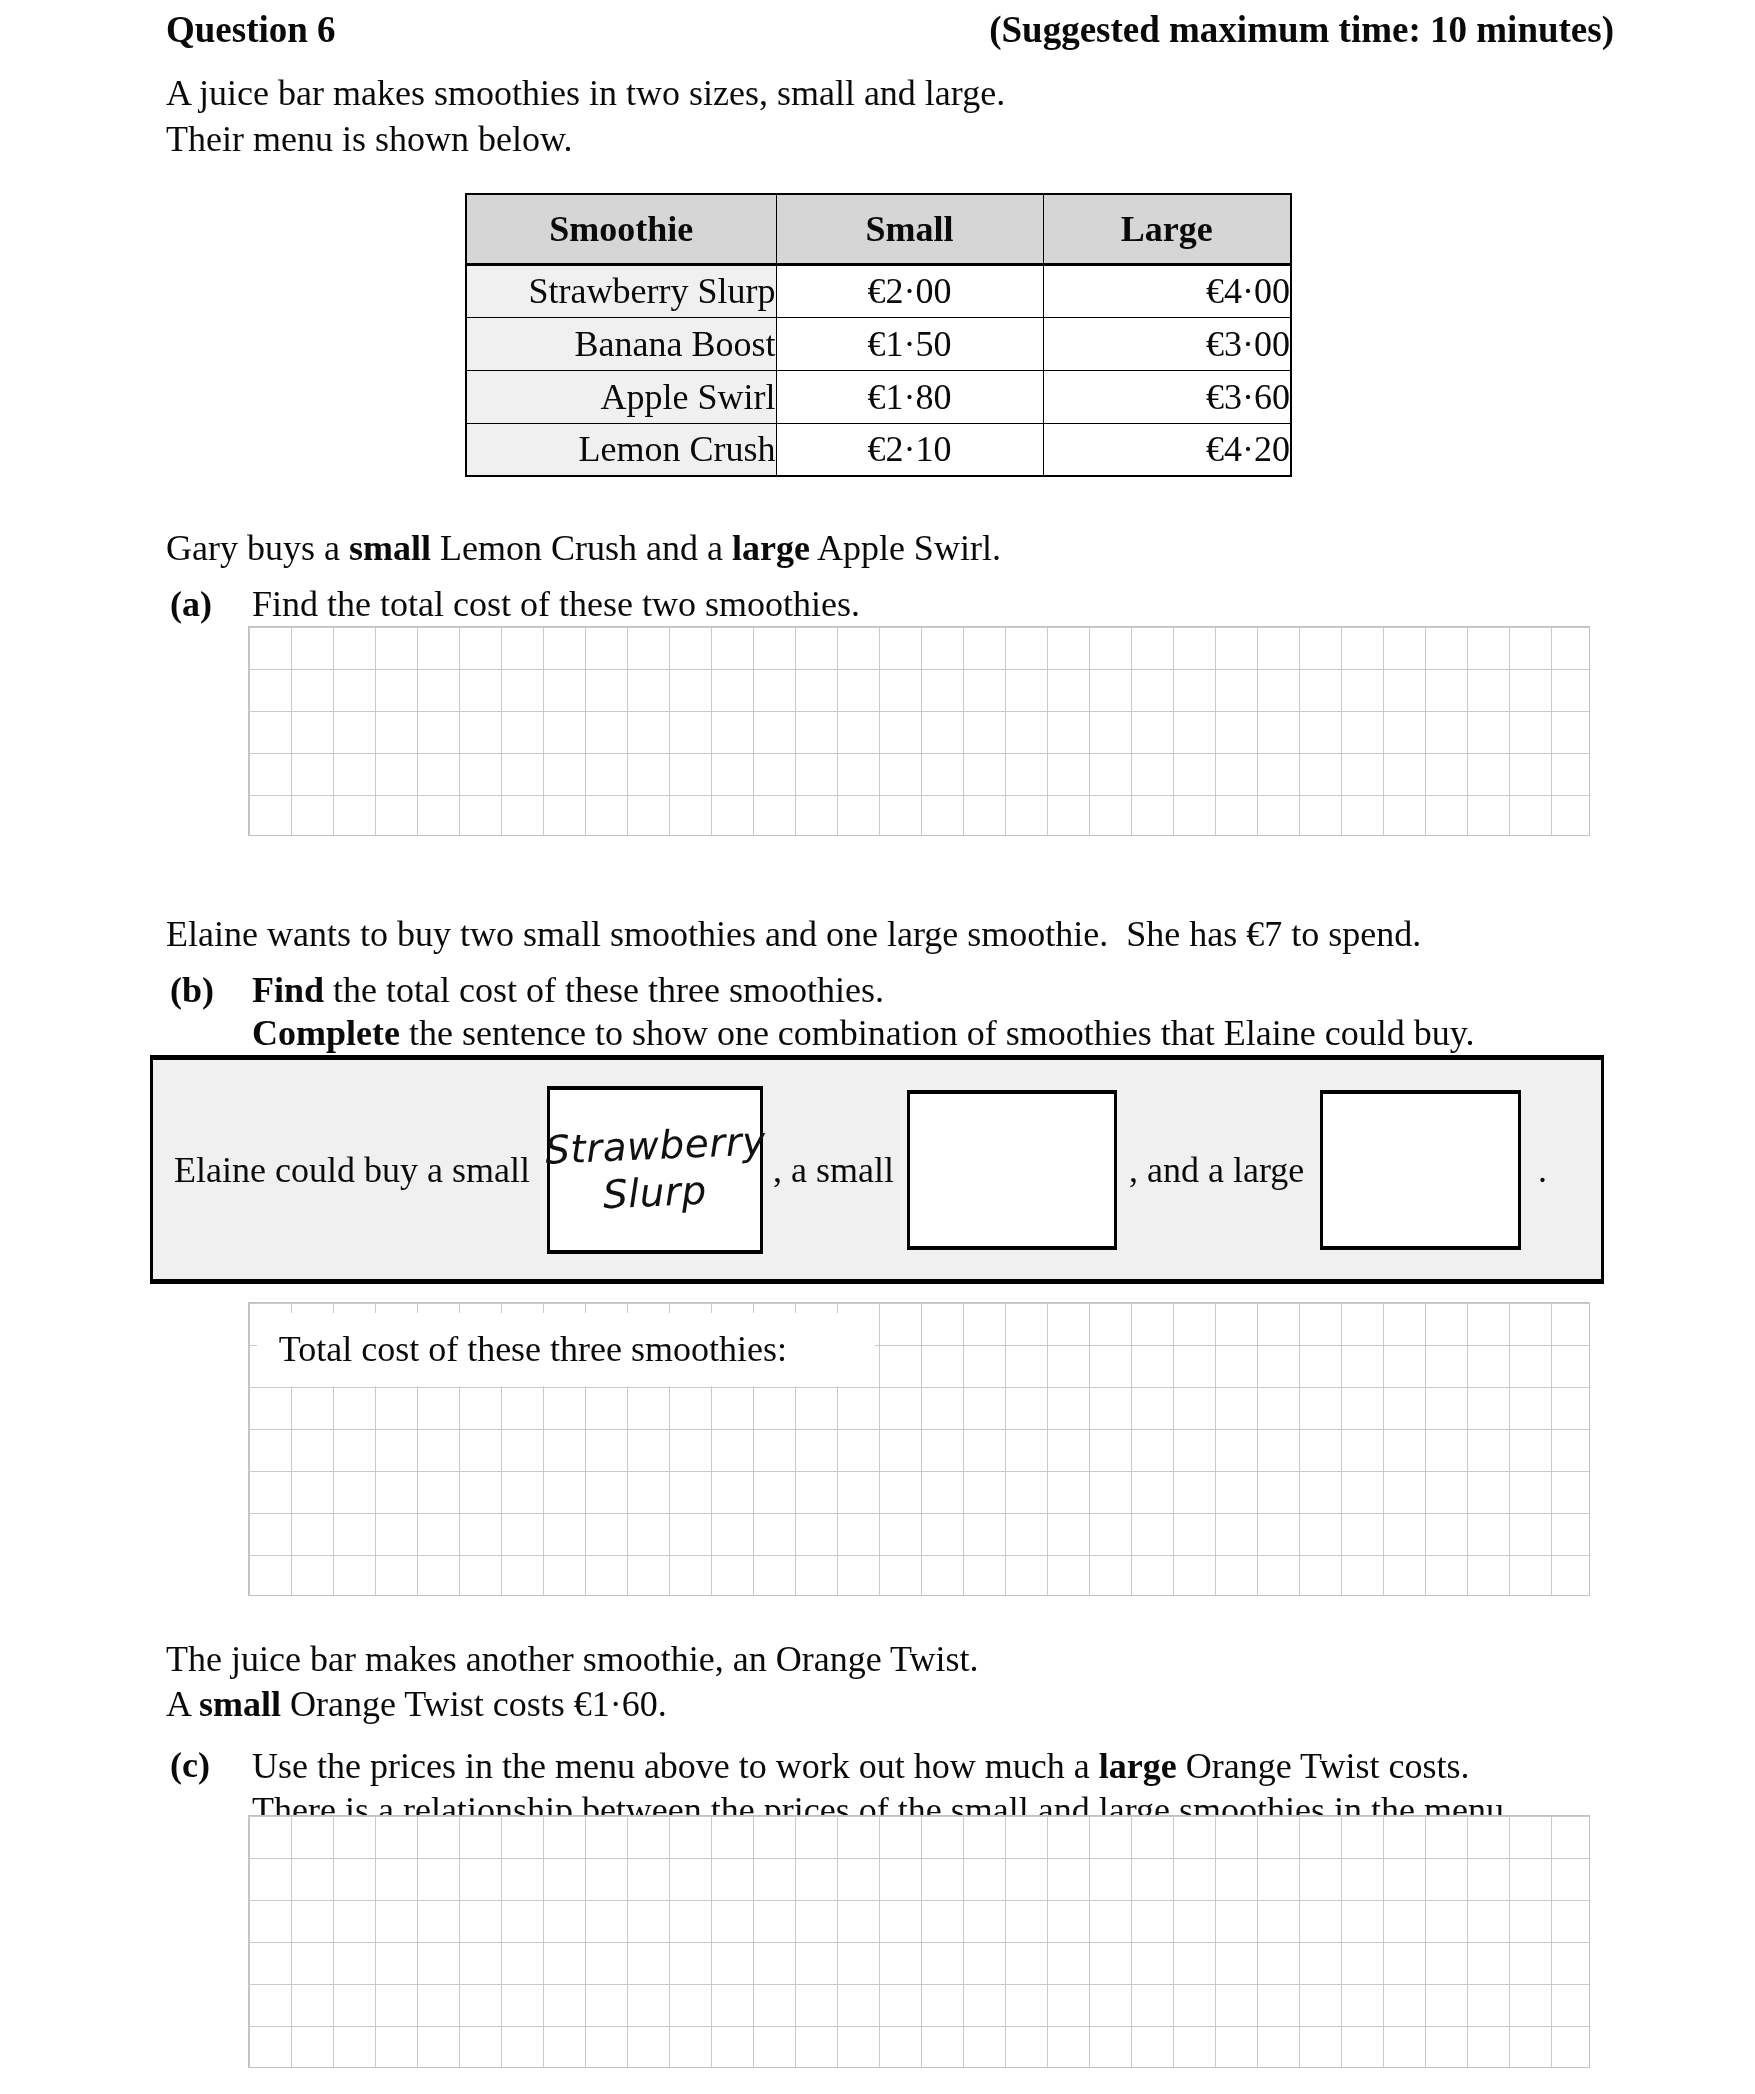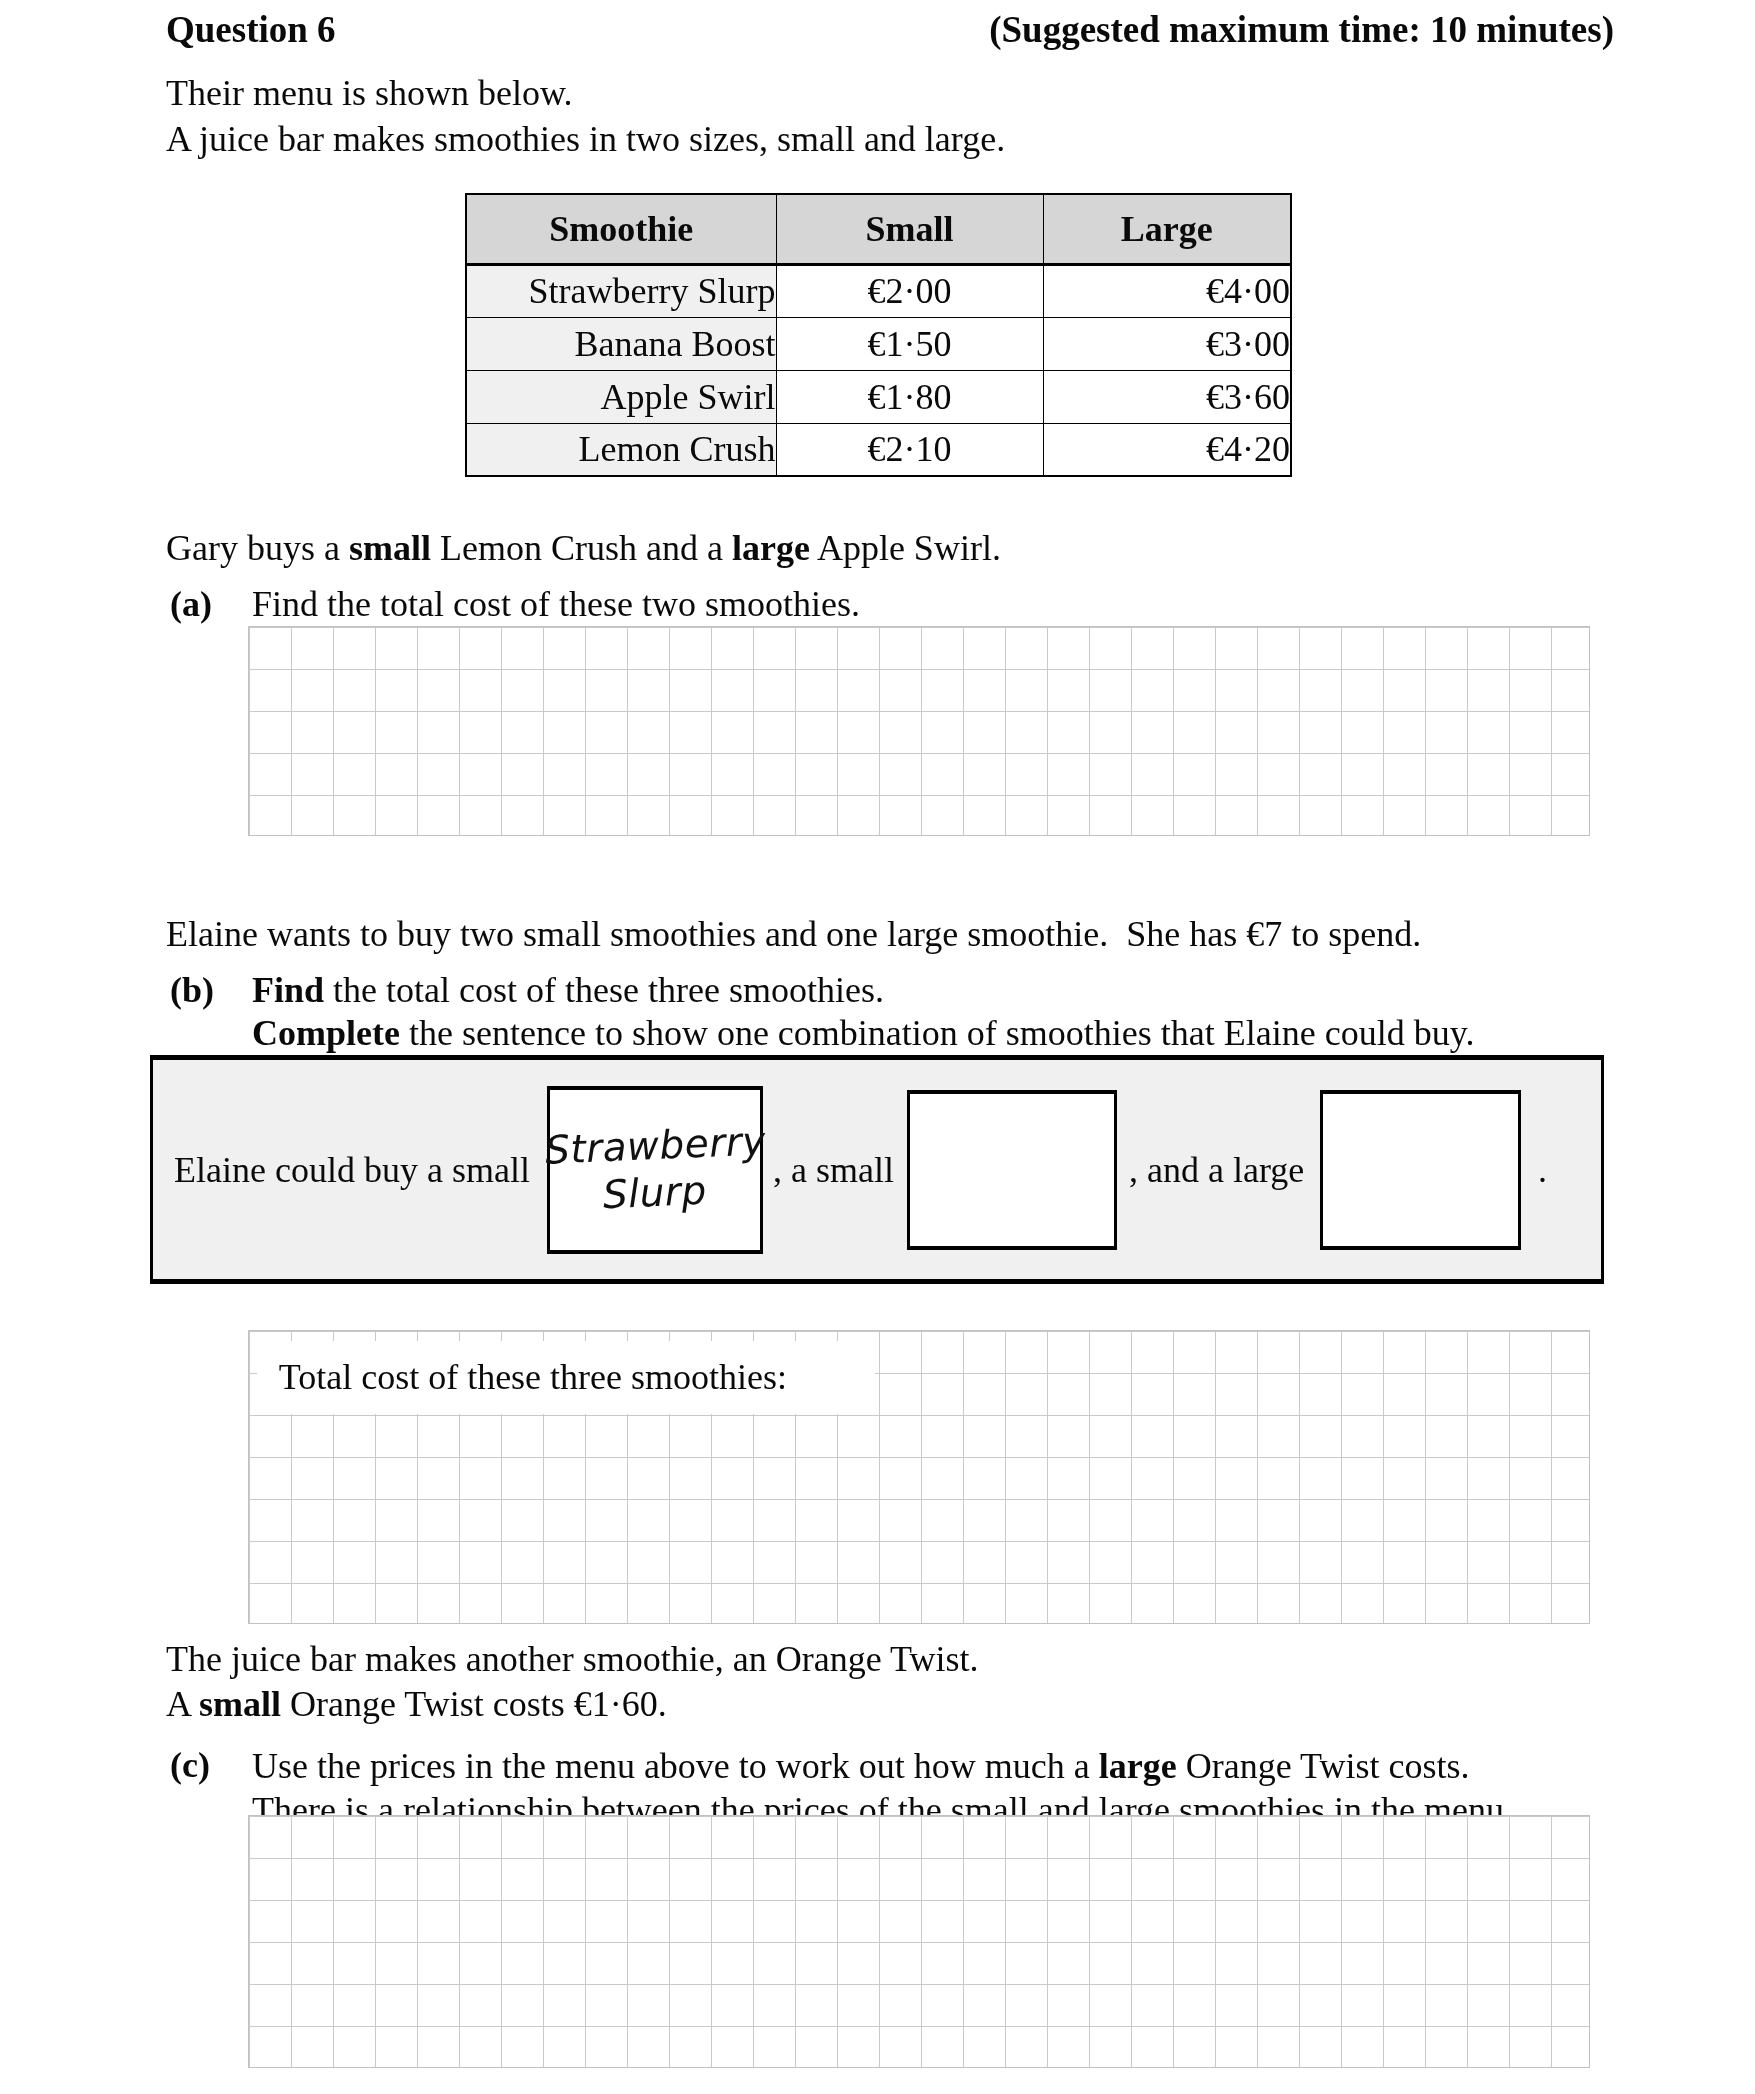--- a/index.html
+++ b/index.html
@@ -48,21 +48,21 @@
 
   
   .grid {
     position:absolute; background-color:#ffffff;
     background-image:
       repeating-linear-gradient(to right, var(--grid-line,#c7cacd) 0 1.4px, transparent 1.4px 42px),
       repeating-linear-gradient(to bottom, var(--grid-line,#c7cacd) 0 1.4px, transparent 1.4px 42px);
     border:1.4px solid #bfc2c5;
   }
   .grid-a { left:248px; top:626px;  width:1342px; height:210px; }
-  .grid-b { left:248px; top:1302px; width:1342px; height:294px;margin-top:28px; }
+  .grid-b { left:248px; top:1302px; width:1342px; height:294px; }
   .grid-c { left:248px; top:1815px; width:1342px; height:253px; }
 
   .grid-overlay {
     position:absolute; left:7.7px; top:9.7px; width:618px; height:73px;
     background:#ffffff; display:flex; align-items:center; padding-left:22px;
     font-size:36px;
   }
 
   
   .answer-box {
@@ -90,22 +90,22 @@
 </style>
 </head>
 <body>
 
 <div class="page">
 
   <div class="abs q-title">Question 6</div>
   <div class="abs time-note">(Suggested maximum time: 10 minutes)</div>
 
   <div class="abs intro">
+    <div>A juice bar makes smoothies in two sizes, small and large.</div>
     <div>Their menu is shown below.</div>
-    <div>A juice bar makes smoothies in two sizes, small and large.</div>
   </div>
 
   <div class="abs menu-table-wrap">
     <table class="menu">
       <thead>
         <tr>
           <th class="col-name">Smoothie</th>
           <th class="col-small">Small</th>
           <th class="col-large">Large</th>
         </tr>

